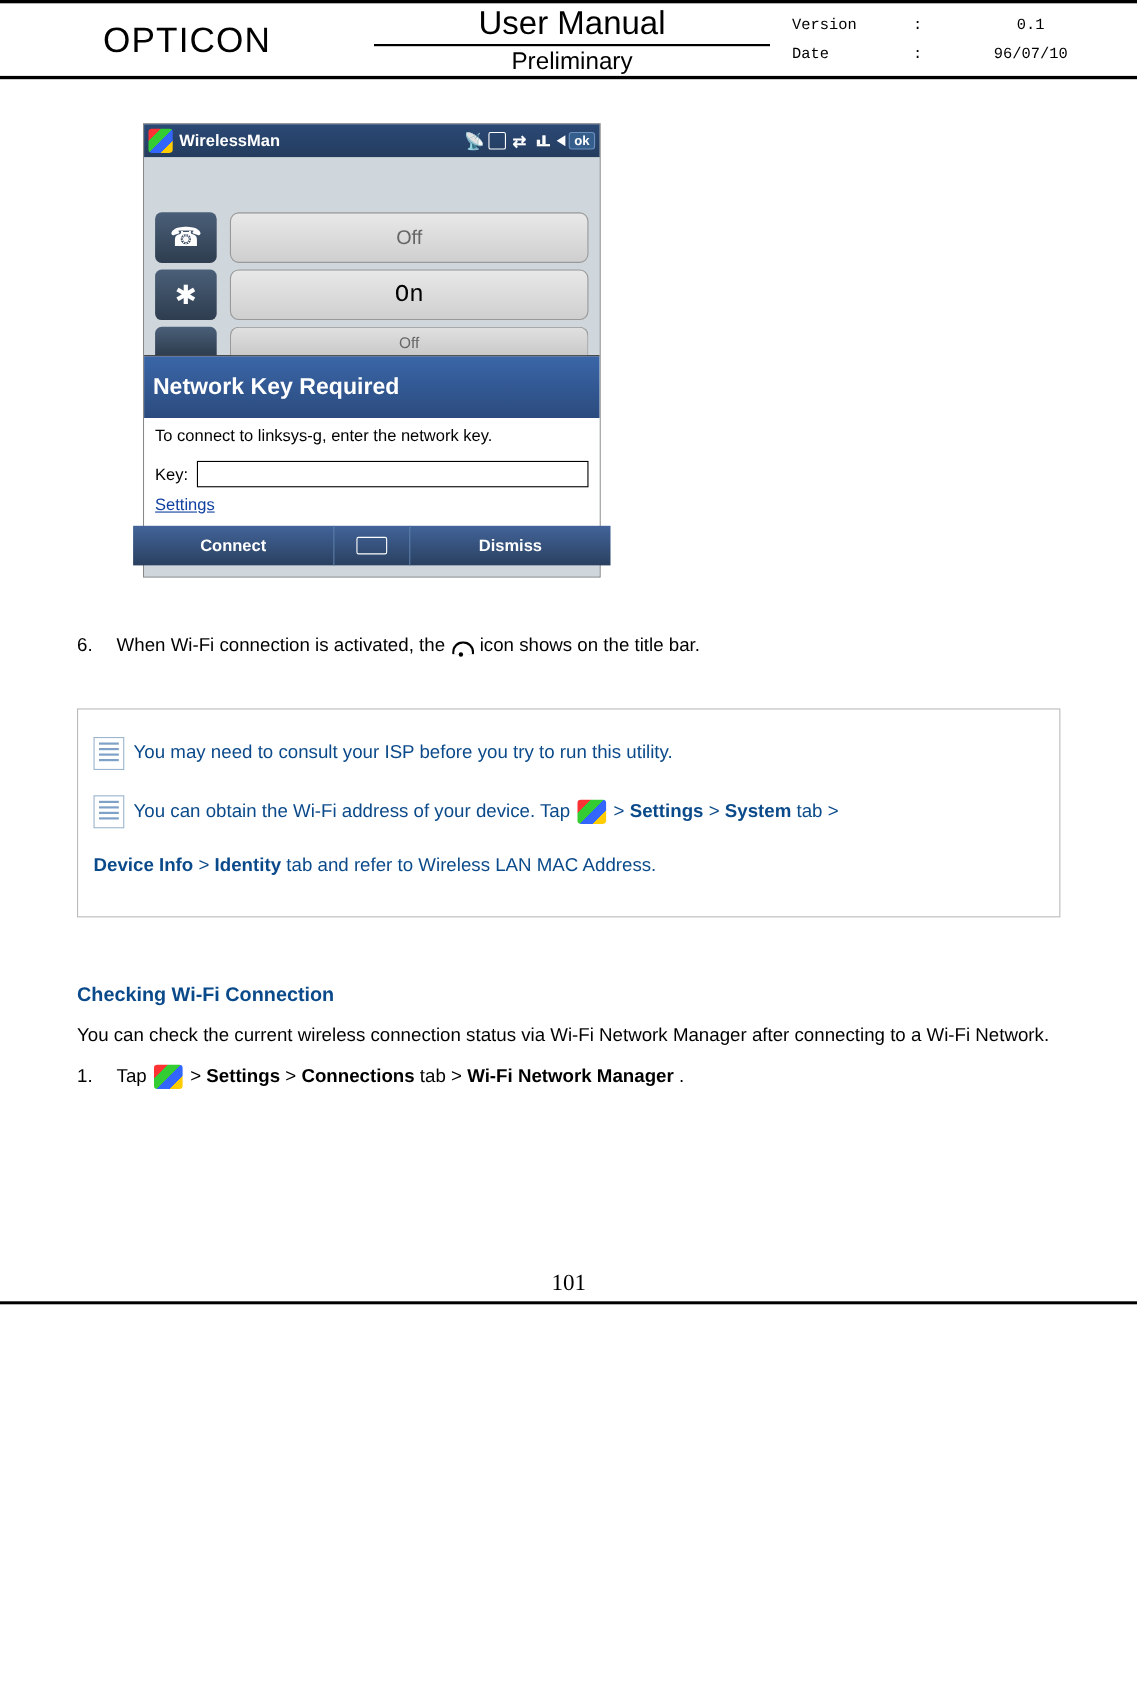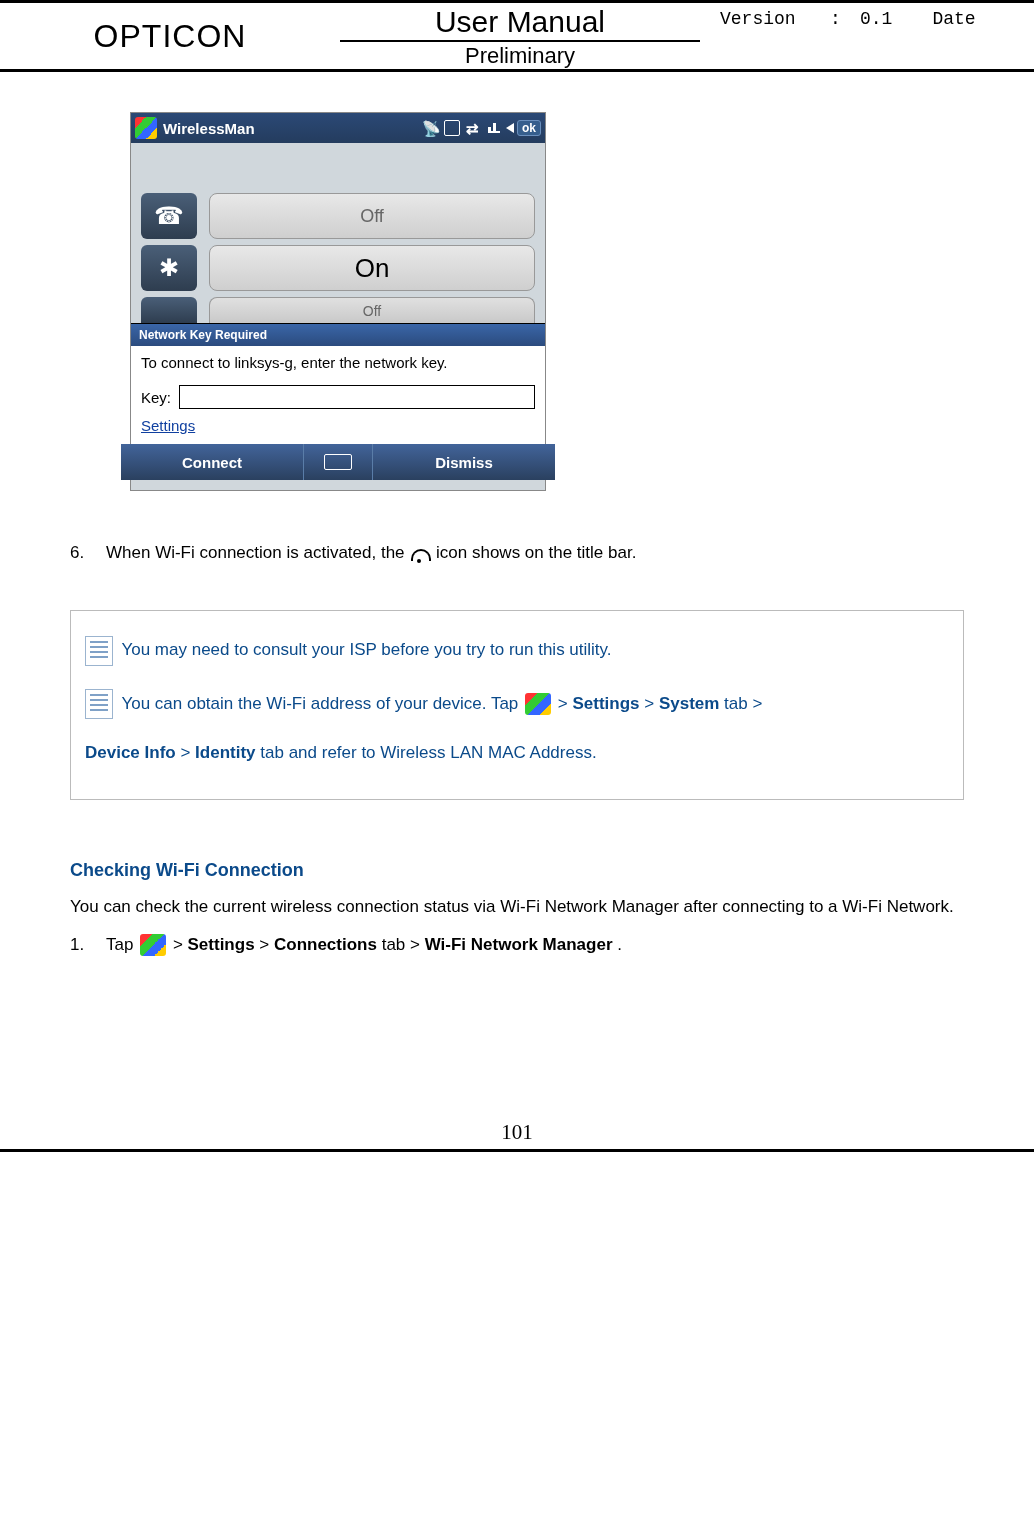--- a/index.html
+++ b/index.html
@@ -40,23 +40,23 @@
     .hdr-mid-bot {
       flex: 1;
       display: flex;
       align-items: center;
       justify-content: center;
       font-family: Arial, sans-serif;
       font-size: 22px;
     }
     .hdr-right {
       display: flex;
-      flex-direction: row;
+      flex-direction: column;
       font-family: "Courier New", monospace;
-      font-size: 18px;
+      font-size: 14px;
       padding: 6px 0;
       justify-content: space-around;
     }
     .hdr-right-row {
       display: grid;
       grid-template-columns: 110px 30px 1fr;
       padding: 0 20px;
     }
     .content {
       padding: 40px 70px 0 70px;
@@ -117,34 +117,34 @@
     .toggle-pill {
       flex:1;
       height: 46px;
       border-radius: 8px;
       display:flex; align-items:center; justify-content:center;
       font-size: 18px;
       color:#666;
       background: linear-gradient(#e8e8e8,#cfcfcf);
       border: 1px solid #999;
     }
-    .toggle-pill.on { color:#000; font-size: 26px;}
+    .toggle-pill.on { color:#000; font-size: 22px; font-family: Liberation Mono, monospace;}
     .partial-row { display:flex; align-items:center;}
     .partial-row .half-pill { flex:1; height: 26px; background: linear-gradient(#e0e0e0,#c9c9c9); border-top-left-radius:8px; border-top-right-radius:8px; border:1px solid #999; border-bottom:none; display:flex;align-items:center;justify-content:center;font-size:14px;color:#666;}
     .modal {
       margin: 0 -10px;
       background: #fff;
       border-top: 1px solid #000;
     }
     .modal-head {
       background: linear-gradient(#3a66a8,#2b4b7e);
       color:#fff;
-      font-size: 12px;
+      font-size: 21px;
       font-weight: bold;
-      padding: 4px 8px;
+      padding: 16px 8px;
     }
     .modal-body {
       padding: 8px 10px 10px 10px;
       font-size: 15px;
       color:#000;
     }
     .key-row { display:flex; align-items:center; margin-top: 14px;}
     .key-row label { margin-right: 8px;}
     .key-input {
       flex:1;

